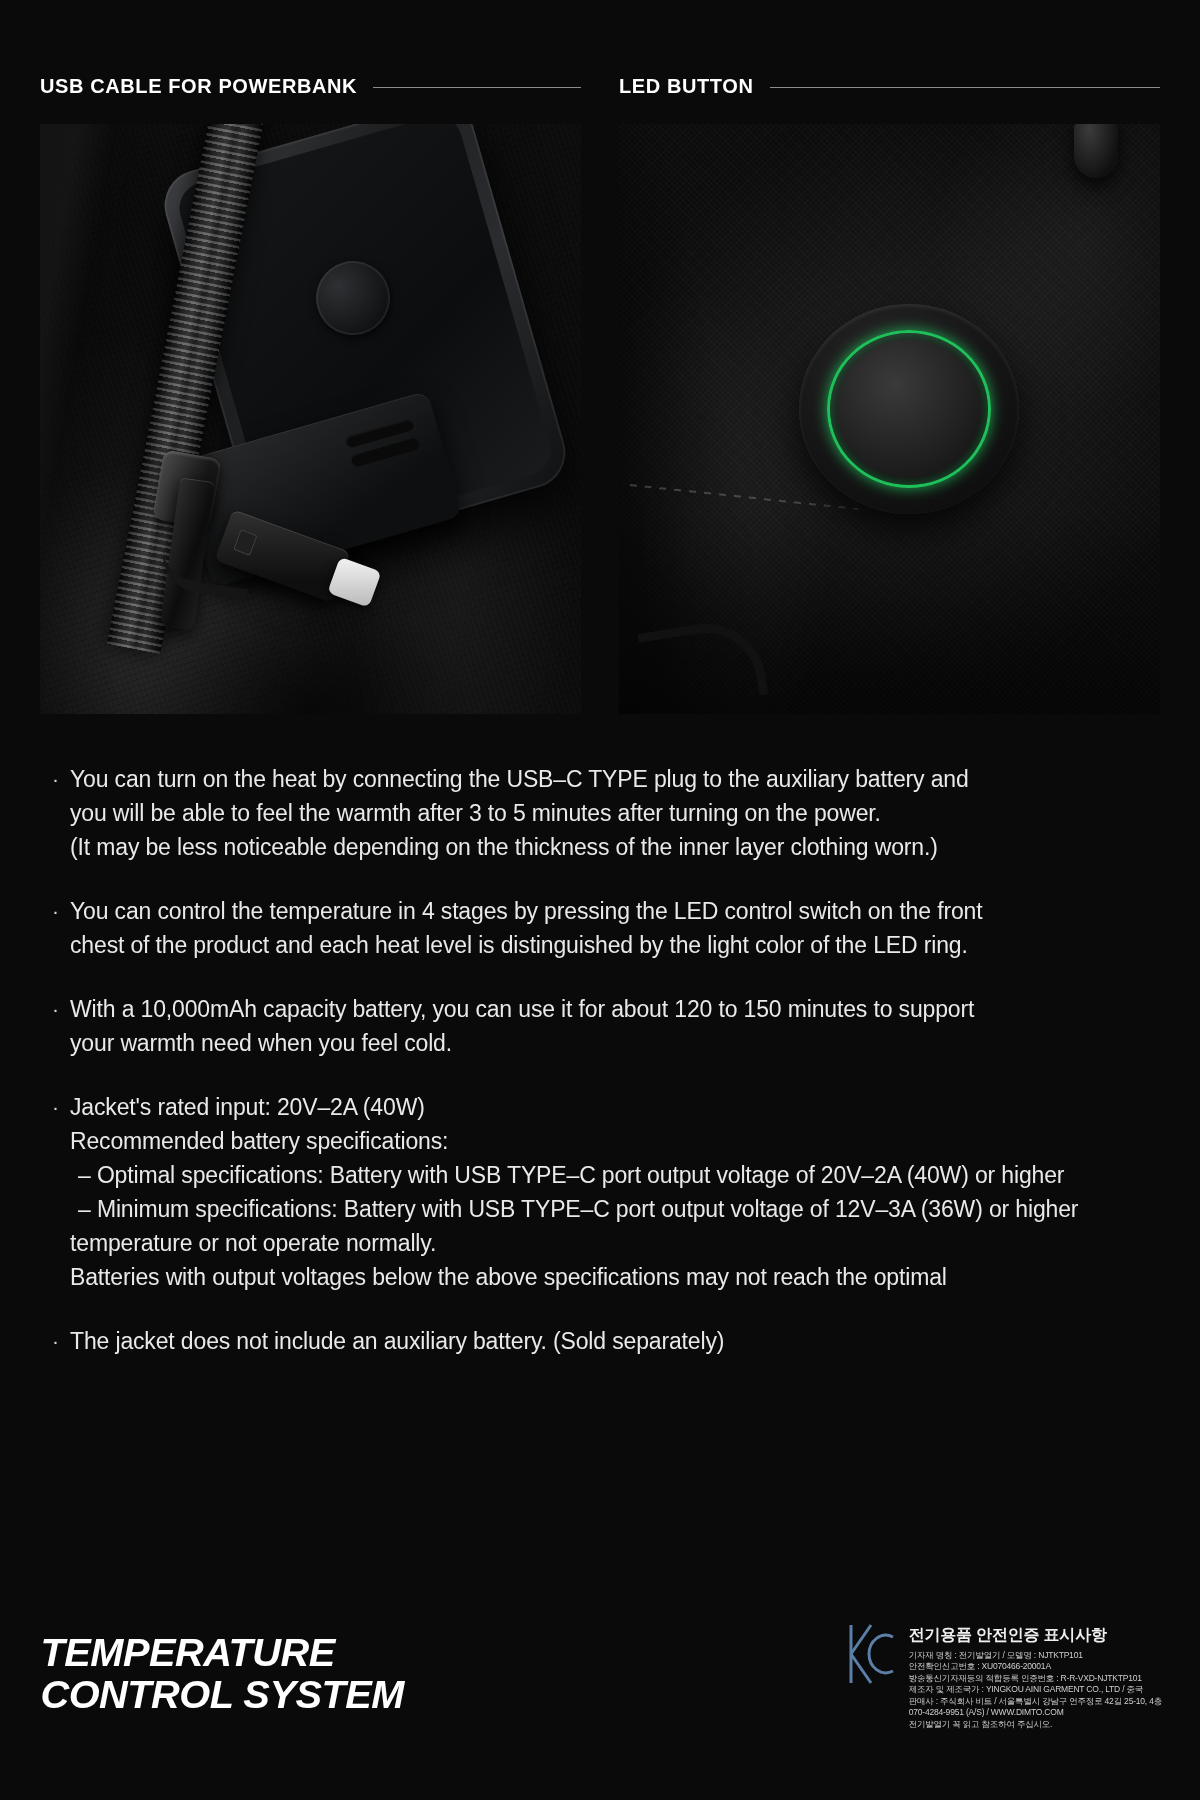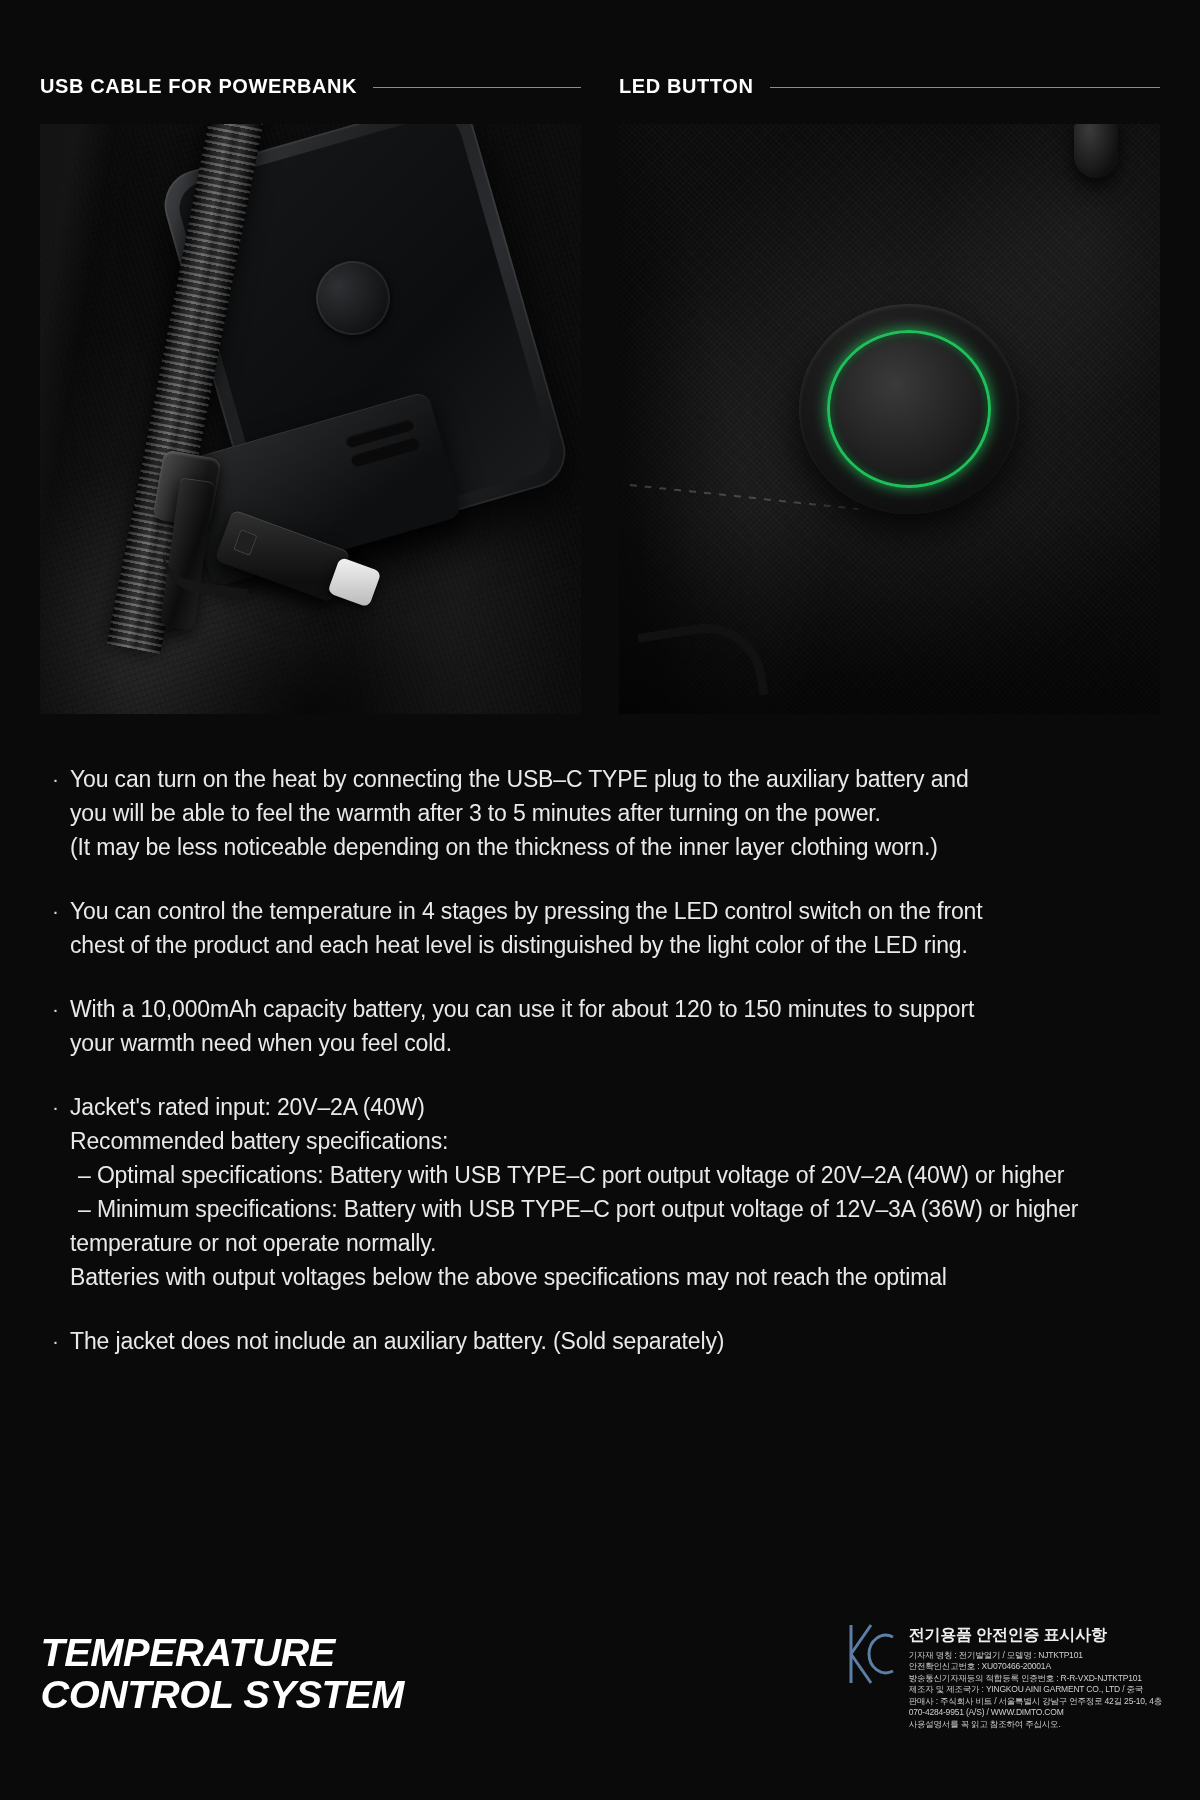--- a/index.html
+++ b/index.html
@@ -453,18 +453,18 @@
         </svg>
       </div>
       <div class="cert-text">
         <div class="cert-title">전기용품 안전인증 표시사항</div>
         <div class="cert-line">기자재 명칭 : 전기발열기 / 모델명 : NJTKTP101</div>
         <div class="cert-line">안전확인신고번호 : XU070466-20001A</div>
         <div class="cert-line">방송통신기자재등의 적합등록 인증번호 : R-R-VXD-NJTKTP101</div>
         <div class="cert-line">제조자 및 제조국가 : YINGKOU AINI GARMENT CO., LTD / 중국</div>
         <div class="cert-line">판매사 : 주식회사 비트 / 서울특별시 강남구 언주정로 42길 25-10, 4층</div>
         <div class="cert-line">070-4284-9951 (A/S) / WWW.DIMTO.COM</div>
-        <div class="cert-line">사용설명서를 꼭 읽고 참조하여 주십시오.</div>
+        <div class="cert-line">전기발열기 꼭 읽고 참조하여 주십시오.</div>
       </div>
     </div>
   </div>
 
 </div>
 
 </body></html>

